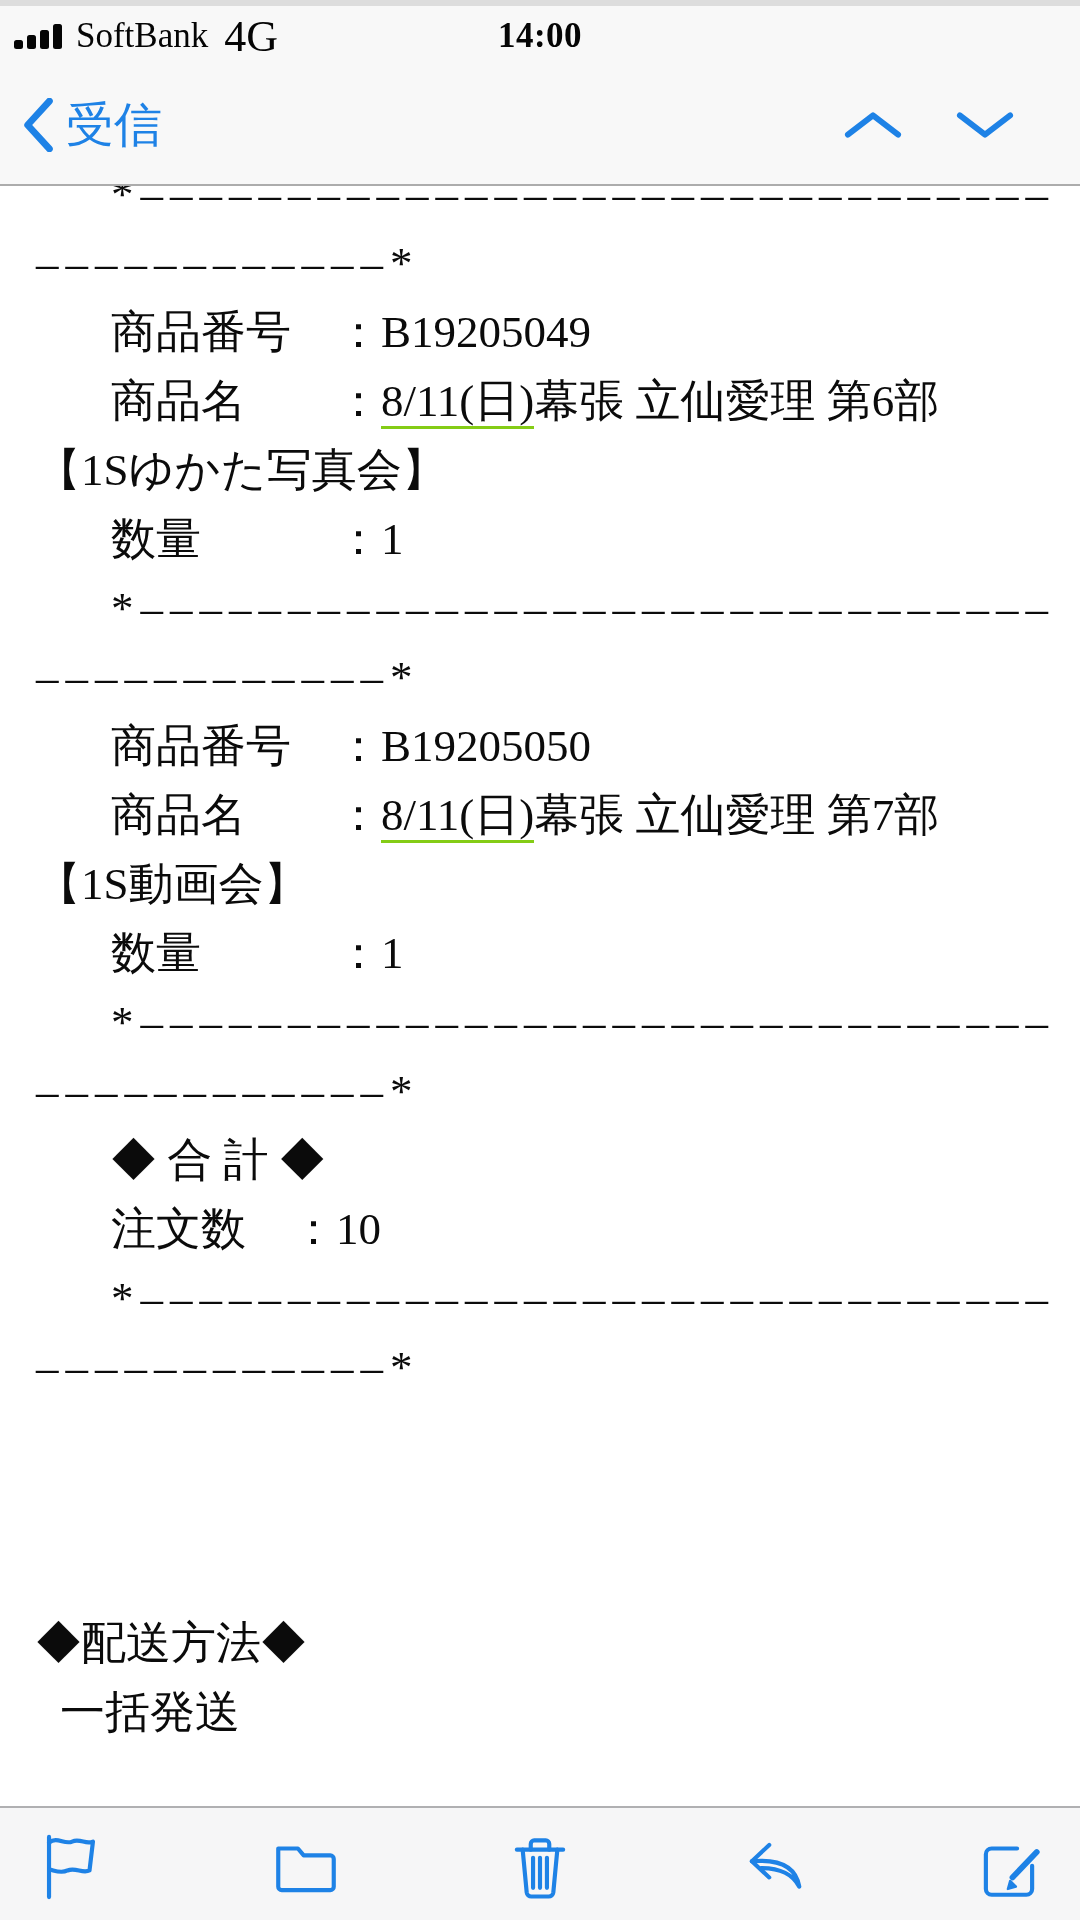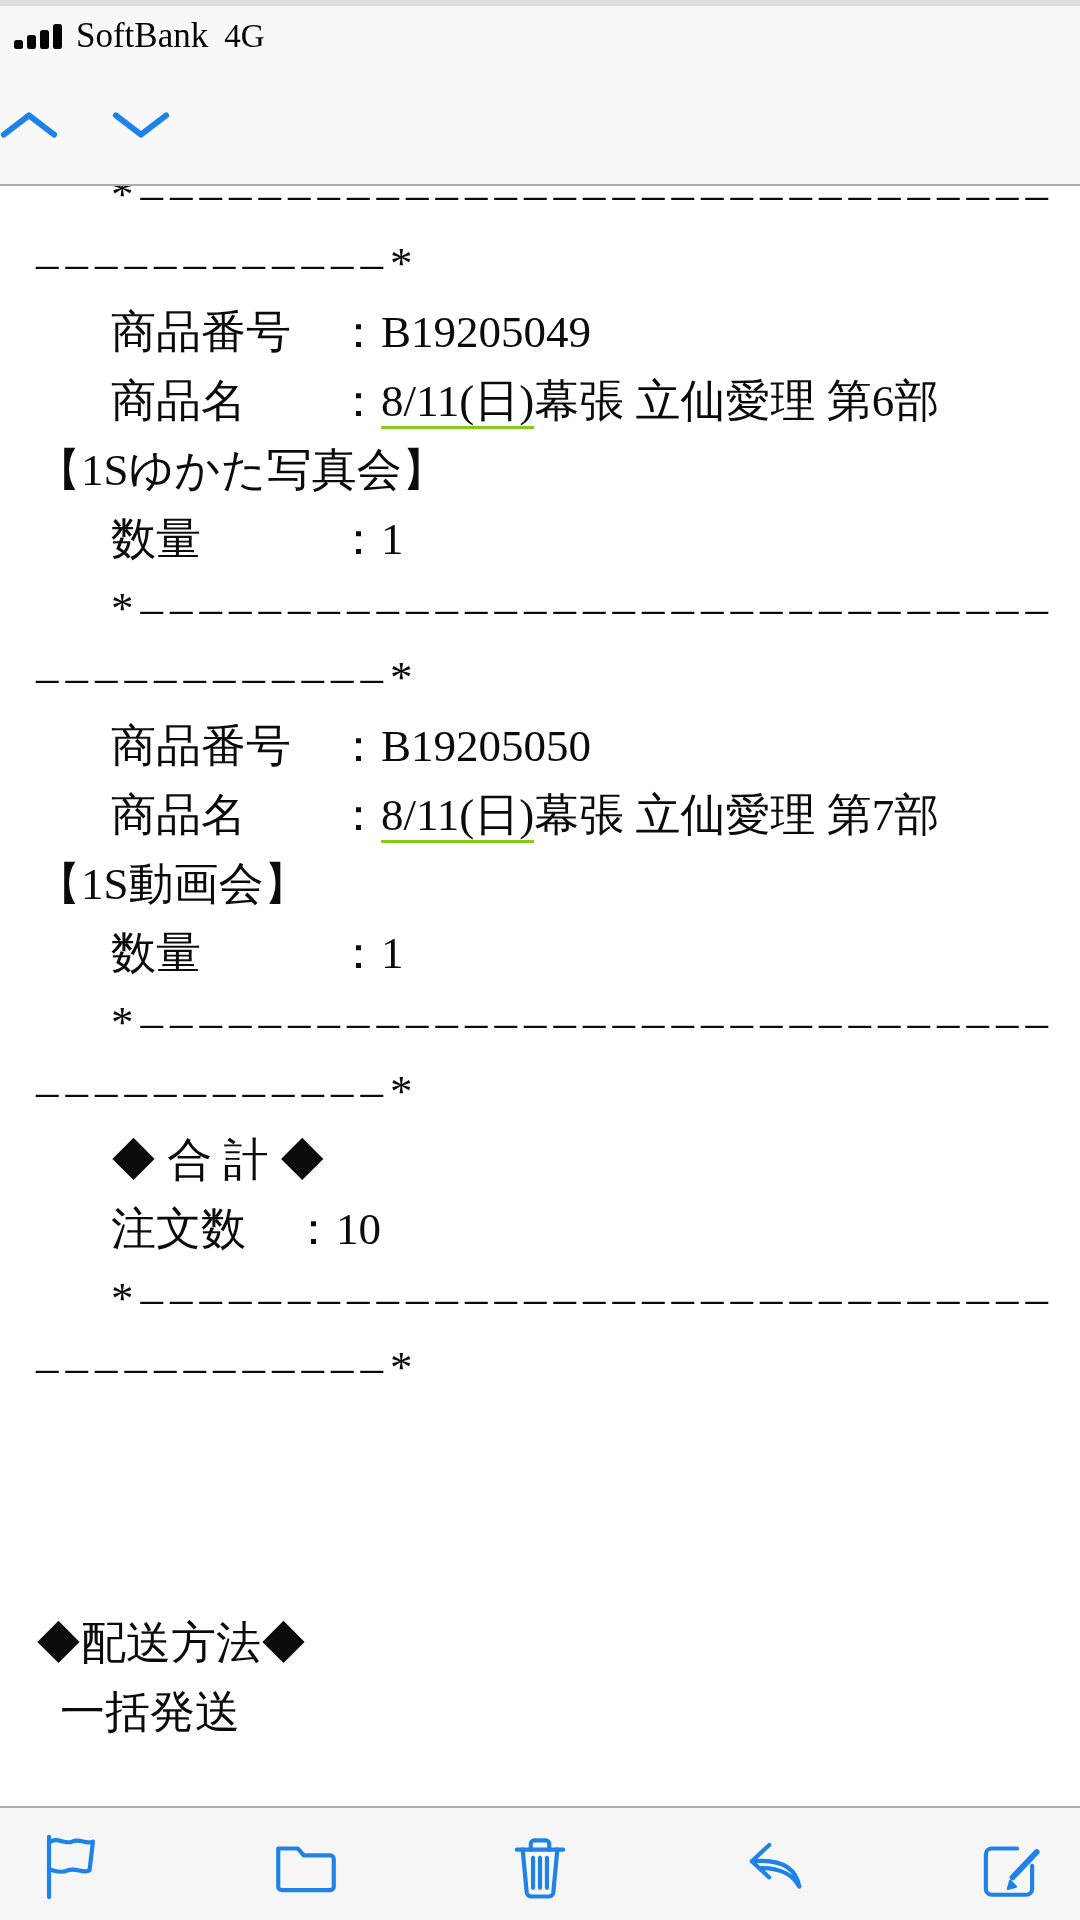--- a/index.html
+++ b/index.html
@@ -17,21 +17,21 @@
   }
   .statusbar{
     position:absolute;top:0;left:0;right:0;height:60px;
     display:flex;align-items:center;color:#050505;font-size:34px;
   }
   .sb-left{display:flex;align-items:center;gap:10px;padding-left:14px;}
   .signal{display:flex;align-items:flex-end;gap:4px;height:26px;margin-right:4px;}
   .signal .bar{width:9px;background:#050505;border-radius:2.5px;}
   .signal .b1{height:9px}.signal .b2{height:14px}.signal .b3{height:19px}.signal .b4{height:25px}
   .sb-carrier{font-size:35px;}
-  .sb-net{font-size:33px;margin-left:6px;}
+  .sb-net{font-size:44px;margin-left:6px;}
   .sb-time{
     position:absolute;left:0;right:0;text-align:center;
     font-weight:bold;font-size:35px;letter-spacing:.5px;
   }
   .sb-right{position:absolute;right:14px;top:0;height:60px;display:flex;align-items:center;gap:10px;}
   .battery{position:relative;width:60px;height:29px;border:3px solid #9d9da1;border-radius:9px;}
   .battery-fill{position:absolute;left:3px;top:3px;bottom:3px;width:85%;background:#050505;border-radius:4px;}
   .battery-nub{position:absolute;right:-9px;top:8px;width:5px;height:13px;background:#9d9da1;border-radius:0 4px 4px 0;}
   .navbar{
     position:absolute;top:60px;left:0;right:0;height:118px;
@@ -79,23 +79,30 @@
       <div class="sb-left">
         <div class="signal">
           <div class="bar b1"></div>
             <div class="bar b2"></div>
             <div class="bar b3"></div>
             <div class="bar b4"></div>
         </div>
         <span class="sb-carrier">SoftBank</span>
         <span class="sb-net">4G</span>
       </div>
+      <div class="sb-time">14:00</div>
     </div>
 
     <nav class="navbar">
+      <button class="back-btn">
+        <svg class="chev" width="32" height="54" viewBox="0 0 30 52" style="stroke-width:6.5;">
+          <polyline points="26,3 5,26 26,49"></polyline>
+        </svg>
+        <span>受信</span>
+      </button>
       <div class="nav-arrows">
         <button class="nav-arrow-btn">
           <svg class="chev" width="58" height="30" viewBox="0 0 60 28" style="stroke-width:6;">
             <polyline points="4,24 30,4 56,24"></polyline>
           </svg>
         </button>
         <button class="nav-arrow-btn">
           <svg class="chev" width="58" height="30" viewBox="0 0 60 28" style="stroke-width:6;">
             <polyline points="4,4 30,24 56,4"></polyline>
           </svg>

